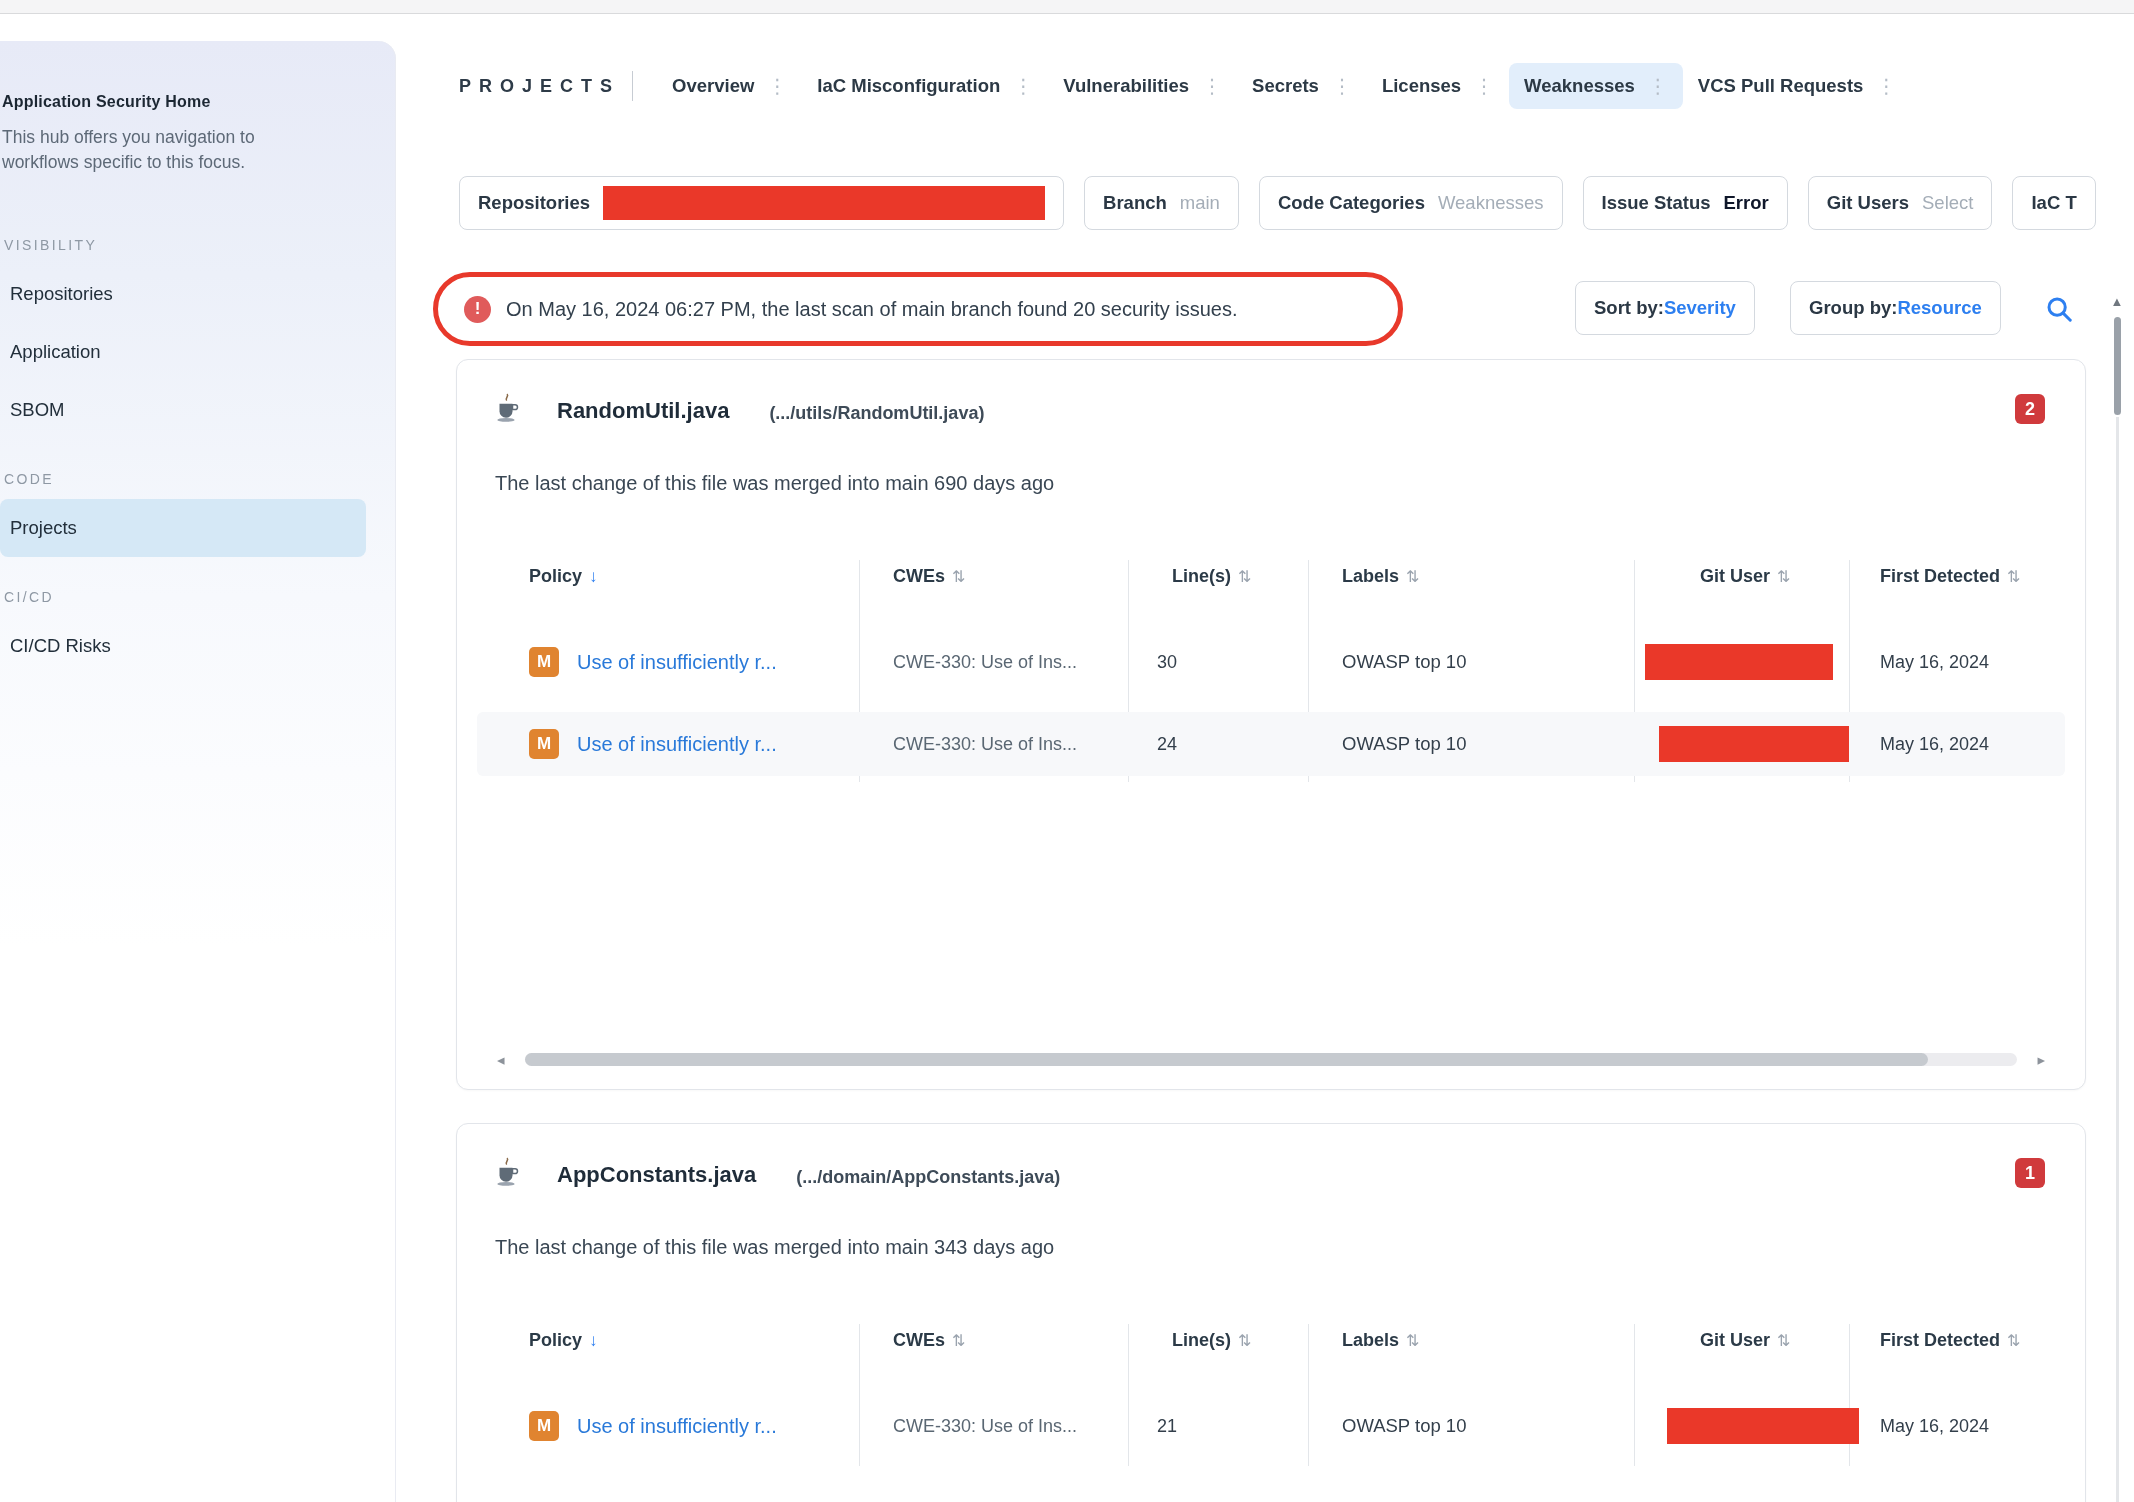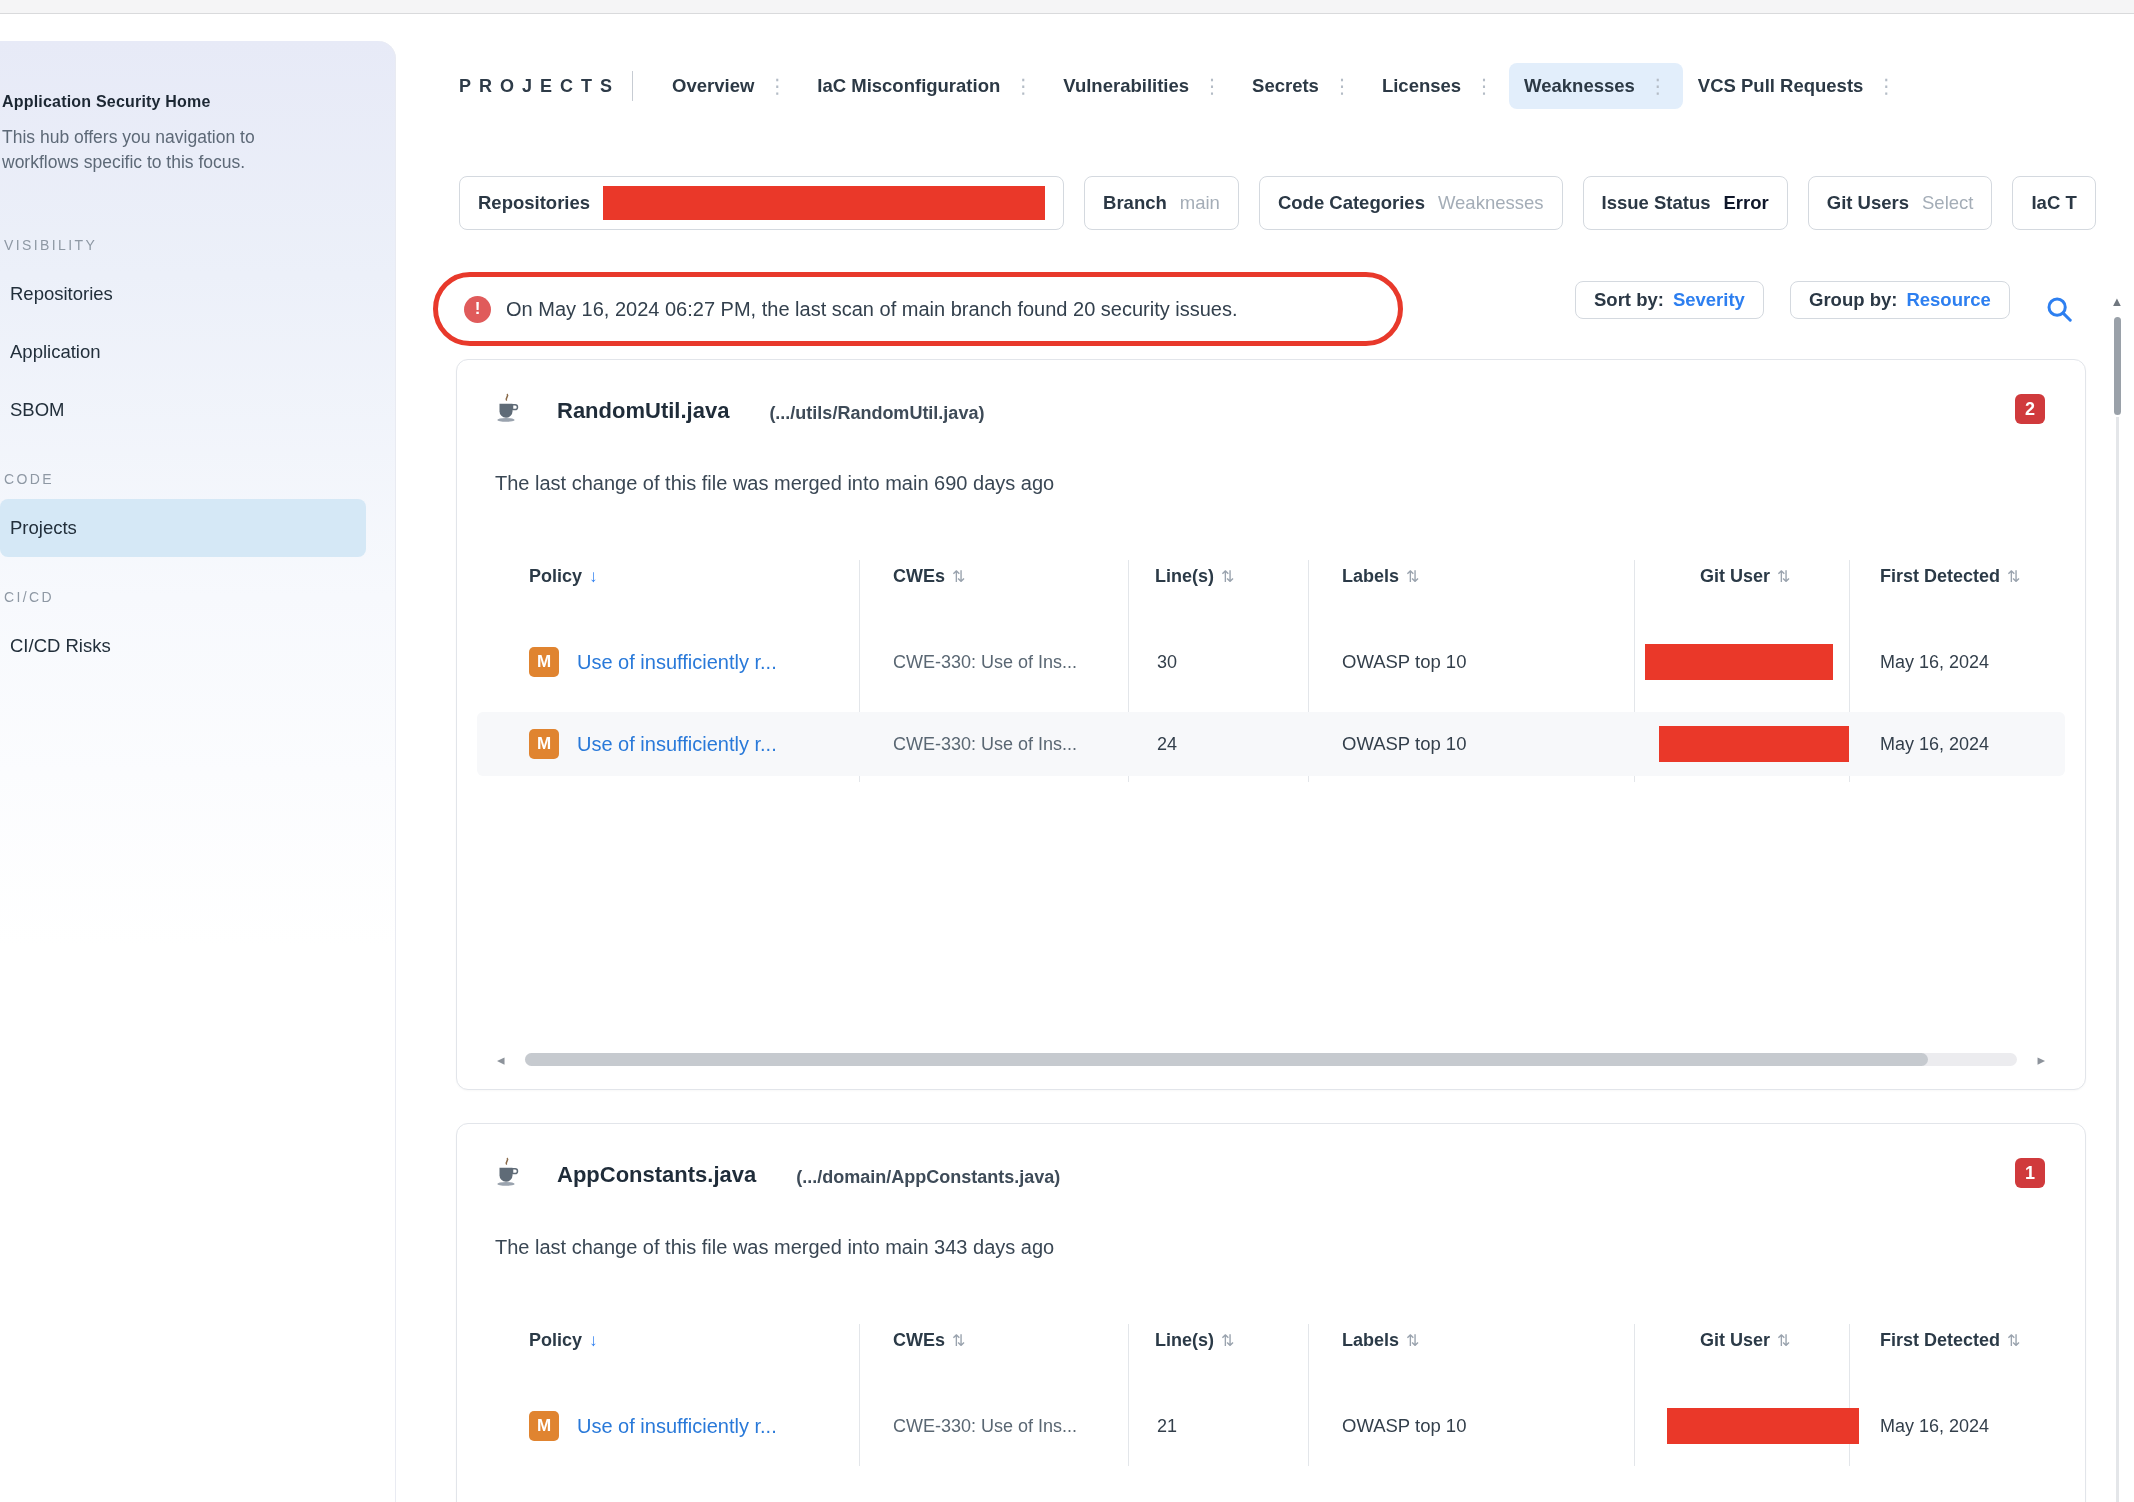--- a/index.html
+++ b/index.html
@@ -44,42 +44,42 @@
   .chip .val { color:#a4adb7; }
   .chip .val-blue { color:#0f172a; font-weight:600; }
   .chip-redact { width:442px; height:34px; background:#ea3829; }
 
   
   .alertbox { position:absolute; left:433px; top:272px; width:970px; height:74px; border:5px solid #e8392b; border-radius:38px; display:flex; align-items:center; padding:0 24px 0 26px; gap:15px; }
   .alert-ic { flex:none; width:27px; height:27px; border-radius:50%; background:#e05b5b; color:#fff; font-weight:700; font-size:17px; display:flex; align-items:center; justify-content:center; }
   .alert-msg { font-size:20px; color:#33404d; white-space:nowrap; }
 
   
-  .ctrl { position:absolute; top:281px; height:38px; display:flex; align-items:center; gap:9px; padding:0 18px; background:#fff; border:1px solid #d4d9df; border-radius:8px; font-size:18.5px; white-space:nowrap; cursor:pointer; }
+  .ctrl { position:absolute; top:281px; height:54px; display:flex; align-items:center; padding:0 18px; background:#fff; border:1px solid #d4d9df; border-radius:8px; font-size:18.5px; white-space:nowrap; cursor:pointer; }
   .ctrl .clab { font-weight:700; color:#2b3845; }
   .ctrl .cval { color:#2d7ff0; font-weight:600; }
   #sortby { left:1575px; }
   #groupby { left:1790px; }
   .searchbtn { position:absolute; left:2038px; top:288px; width:42px; height:42px; display:flex; align-items:center; justify-content:center; cursor:pointer; }
 
   
   .card { position:absolute; left:456px; width:1630px; background:#fff; border:1px solid #e2e5ea; border-radius:12px; box-shadow:0 1px 2px rgba(20,30,40,.03); }
   .card1 { top:359px; height:731px; }
   .card2 { top:1123px; height:560px; }
   .chead { position:absolute; top:24px; left:36px; right:40px; height:40px; display:flex; align-items:flex-end;gap:24px; }
   .fname { margin-left:14px; font-size:22px; font-weight:700; color:#1f2c39; }
   .fpath { margin-left:16px; font-size:18px; font-weight:600; color:#3e4b58; }
   .cbadge { margin-left:auto; min-width:30px; height:30px; padding:0 8px; background:#d03a3c; border-radius:6px; color:#fff; font-size:18px; font-weight:700; display:flex; align-items:center; justify-content:center; }
   .minfo { position:absolute; top:112px; left:38px; font-size:20px; color:#3a4754; }
 
   .thead { position:absolute; top:206px; left:0; right:0; height:30px; }
   .th { position:absolute; display:flex; align-items:center; gap:7px; font-size:18px; font-weight:700; color:#2b3a47; cursor:pointer; white-space:nowrap; }
   .th .sort { color:#9aa3ae; font-weight:400; font-size:16px; }
   .th .sorted { color:#2d7ff0; font-weight:700; font-size:17px; }
-  .th-policy { left:72px; } .th-cwes { left:436px; } .th-lines { left:698px;align-items:center; }
+  .th-policy { left:72px; } .th-cwes { left:436px; } .th-lines { left:715px;align-items:center; }
   .th-labels { left:885px; } .th-git { left:1243px; } .th-first { left:1423px; }
 
   .tdiv { position:absolute; top:200px; width:1px; background:#e3e6ea; }
   .card1 .tdiv { height:222px; }
   .card2 .tdiv { height:142px; }
   .tdiv1 { left:402px; } .tdiv2 { left:671px; } .tdiv3 { left:851px; } .tdiv4 { left:1177px; } .tdiv5 { left:1392px; }
 
   .trow { position:absolute; left:20px; right:20px; height:64px; border-radius:6px; }
   .trow.alt { background:#f7f8fa; }
   .row1 { top:270px; } .row2 { top:352px; }

